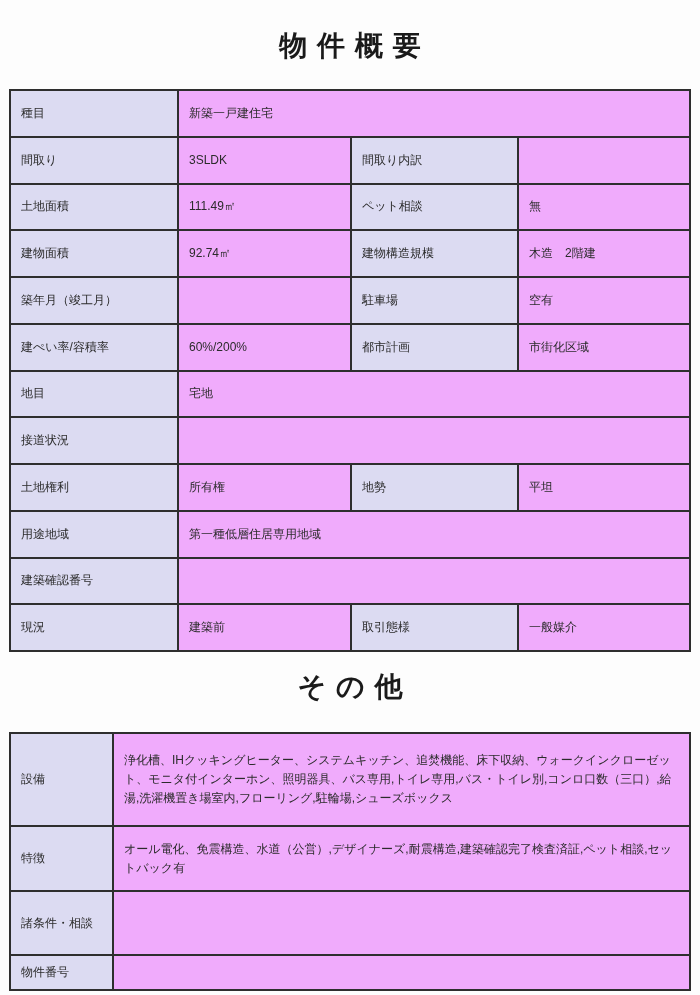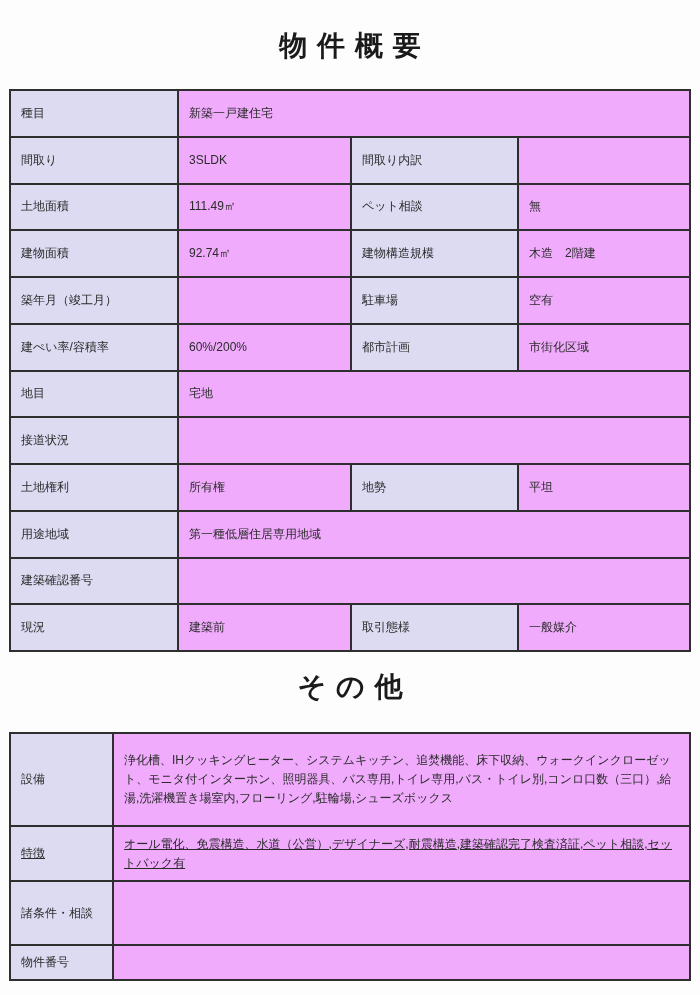--- a/index.html
+++ b/index.html
@@ -46,21 +46,21 @@
   td.label {
     background: #dcdbf2;
   }
   td.value {
     background: #f0abfc;
   }
 
   #overview-table tr { height: 46.75px; }
 
   #other-table tr.r-setsubi    { height: 93px; }
-  #other-table tr.r-tokucho    { height: 55px; text-decoration: underline; }
+  #other-table tr.r-tokucho    { height: 65px; }
   #other-table tr.r-joken      { height: 64px; }
   #other-table tr.r-bukkenno   { height: 34px; }
 </style>
 </head>
 <body>
 
 <section>
   <h1 class="doc-title" id="overview-title">物件概要</h1>
 
   <table class="sheet" id="overview-table">

